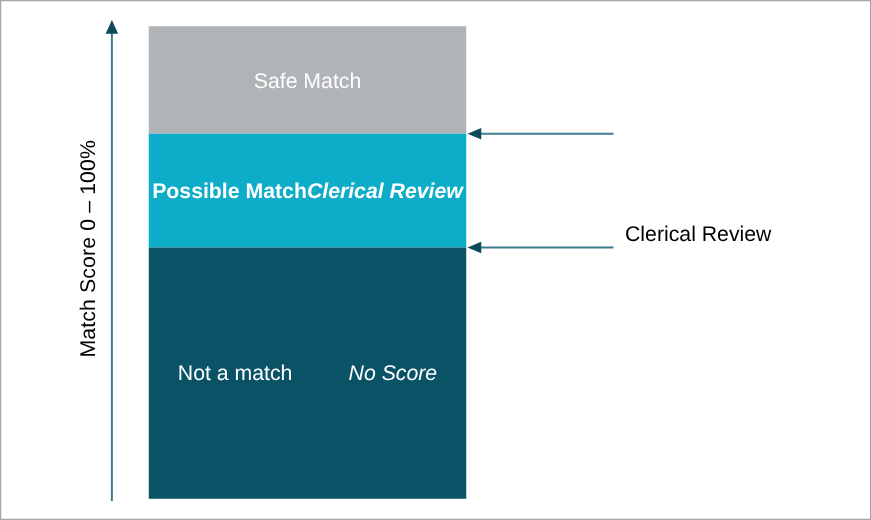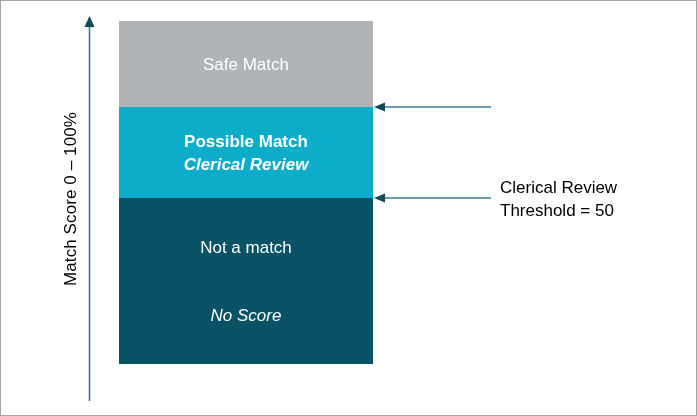--- a/index.html
+++ b/index.html
@@ -51,41 +51,41 @@
     top: 20px;
     width: 254px;
     height: 378px;
   }
   .band {
     position: absolute;
     left: 0;
     width: 100%;
     box-sizing: border-box;
     display: flex;
-    flex-direction: column;
+    flex-direction: row;
     align-items: center;
     justify-content: center;
     color: #ffffff;
     text-align: center;
   }
   .band-title {
     font-size: 17px;
     line-height: 23px;
     color: #ffffff;
   }
   .band-sub {
     font-size: 17px;
     line-height: 23px;
     font-style: italic;
     color: #ffffff;
   }
 
   #band-safe     { top: 0px;   height: 86px;  }
   #band-possible { top: 86px;  height: 91px; font-weight: bold;  }
-  #band-nomatch  { top: 177px; height: 166px; gap: 45px; }
+  #band-nomatch  { top: 177px; height: 201px; gap: 45px; }
 
   
   .callout-arrow {
     position: absolute;
     height: 14px;
     width: 118px;
   }
   #arrow-auto     { left: 372px; top: 99px;  }
   #arrow-clerical { left: 372px; top: 190px; }
 
@@ -139,16 +139,15 @@
   </div>
 
   <div class="callout-arrow" id="arrow-clerical">
     <svg width="118" height="14" viewBox="0 0 118 14" xmlns="http://www.w3.org/2000/svg">
       <line x1="10" y1="7" x2="118" y2="7" stroke="#3D7D8C" stroke-width="1.6"></line>
       <polygon points="1,7 12,2.4 12,11.6" fill="#0E4A5A"></polygon>
     </svg>
   </div>
   <div class="callout-label" id="label-clerical">
     <div>Clerical Review</div>
-    <div>Threshold = 50</div>
   </div>
 
 </div>
 
 </body></html>

